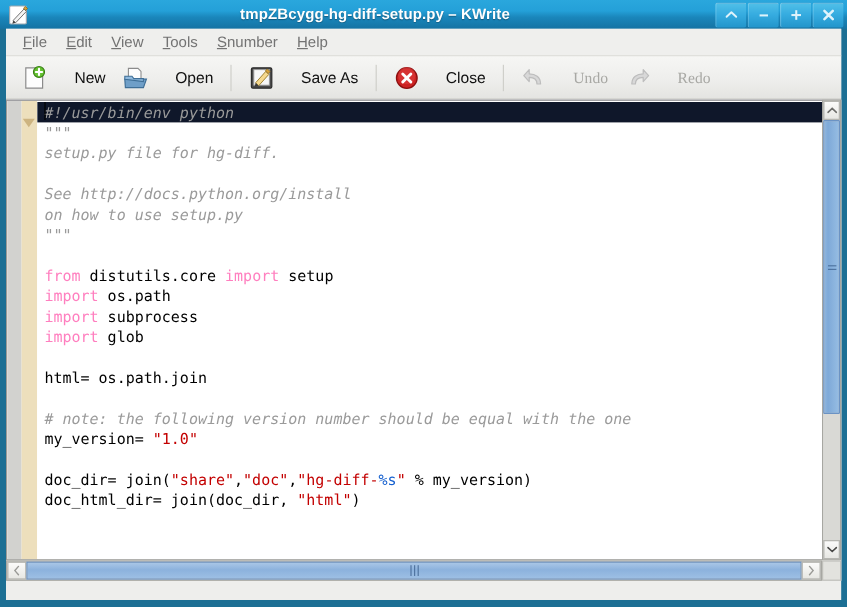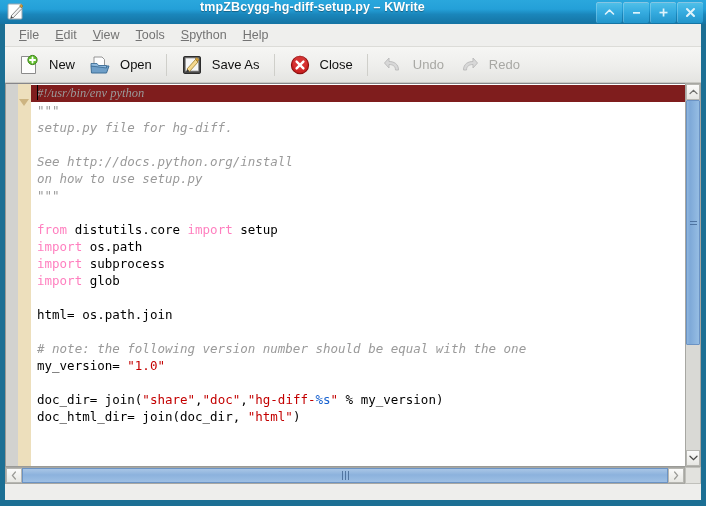--- a/index.html
+++ b/index.html
@@ -34,21 +34,21 @@
   }
 
   
   .titlebar {
     position: absolute;
     left: 0; top: 0;
     width: 706px;
     height: 24px;
     background: linear-gradient(to bottom, #2aa7dd 0%, #24a0d8 38%, #1a86bb 60%, #1573a3 100%);
     display: flex;
-    align-items: flex-start;
+    align-items: center;
     box-sizing: border-box;
   }
   .win-icon {
     width: 22px;
     height: 22px;
     margin-left: 4px;
     margin-right: 4px;
     flex: 0 0 auto;
     display: flex;
     align-items: center;
@@ -121,28 +121,28 @@
     background: linear-gradient(to bottom, #f6f6f4 0%, #eeeeec 55%, #e4e4e1 100%);
     border-bottom: 1px solid #c9c9c4;
     display: flex;
     align-items: center;
     box-sizing: border-box;
     padding-left: 6px;
   }
   .tb-btn {
     display: flex;
     align-items: center;
-    gap: 9px;
+    gap: 22px;
     padding: 2px 7px;
     border-radius: 3px;
     font-size: 13px;
     color: #101010;
     white-space: nowrap;
   }
-  .tb-btn.disabled { color: #a8a8a4; }
+  .tb-btn.disabled { color: #a8a8a4; font-family: Liberation Serif, serif; }
   .tb-sep {
     width: 1px;
     height: 22px;
     background: #cfcfca;
     margin: 0 7px;
     flex: 0 0 auto;
   }
   .tb-ico {
     width: 22px; height: 22px;
     flex: 0 0 auto;
@@ -200,22 +200,21 @@
     padding-top: 1px;
   }
   .code-line {
     height: 17px;
     line-height: 17px;
     white-space: pre;
     padding-left: 6px;
     color: #000000;
   }
   .code-line.current {
-    background: #7f1d1d;
-    font-family: Liberation Serif, serif;
+    background: #0f172a;
   }
   .cursor-caret {
     position: absolute;
     left: 6px;
     top: 1px;
     width: 1px;
     height: 15px;
     background: #000;
   }
   .tok-comment { color: #9a9a9a; font-style: italic; }
@@ -375,21 +374,21 @@
           </svg>
       </div>
     </div>
   </div>
 
   <div class="menubar">
     <div class="menu-item"><u>F</u><span>ile</span></div>
     <div class="menu-item"><u>E</u><span>dit</span></div>
     <div class="menu-item"><u>V</u><span>iew</span></div>
     <div class="menu-item"><u>T</u><span>ools</span></div>
-    <div class="menu-item"><u>S</u><span>python</span></div>
+    <div class="menu-item"><u>S</u><span>number</span></div>
     <div class="menu-item"><u>H</u><span>elp</span></div>
   </div>
 
   <div class="toolbar">
     <div class="tb-btn">
       <svg class="tb-ico" viewBox="0 0 22 22">
         <path d="M3.5 2.5 h10 l4 4 v13 h-14 z" fill="#fdfdfd" stroke="#8b8b8b" stroke-width="1"></path>
         <path d="M13.5 2.5 v4 h4" fill="#e6e6e6" stroke="#8b8b8b" stroke-width="1"></path>
         <circle cx="14.5" cy="6" r="4.6" fill="#63c02f" stroke="#3a7f16" stroke-width="1"></circle>
         <path d="M14.5 3.4 v5.2 M11.9 6 h5.2" stroke="#ffffff" stroke-width="1.8" stroke-linecap="round"></path>

